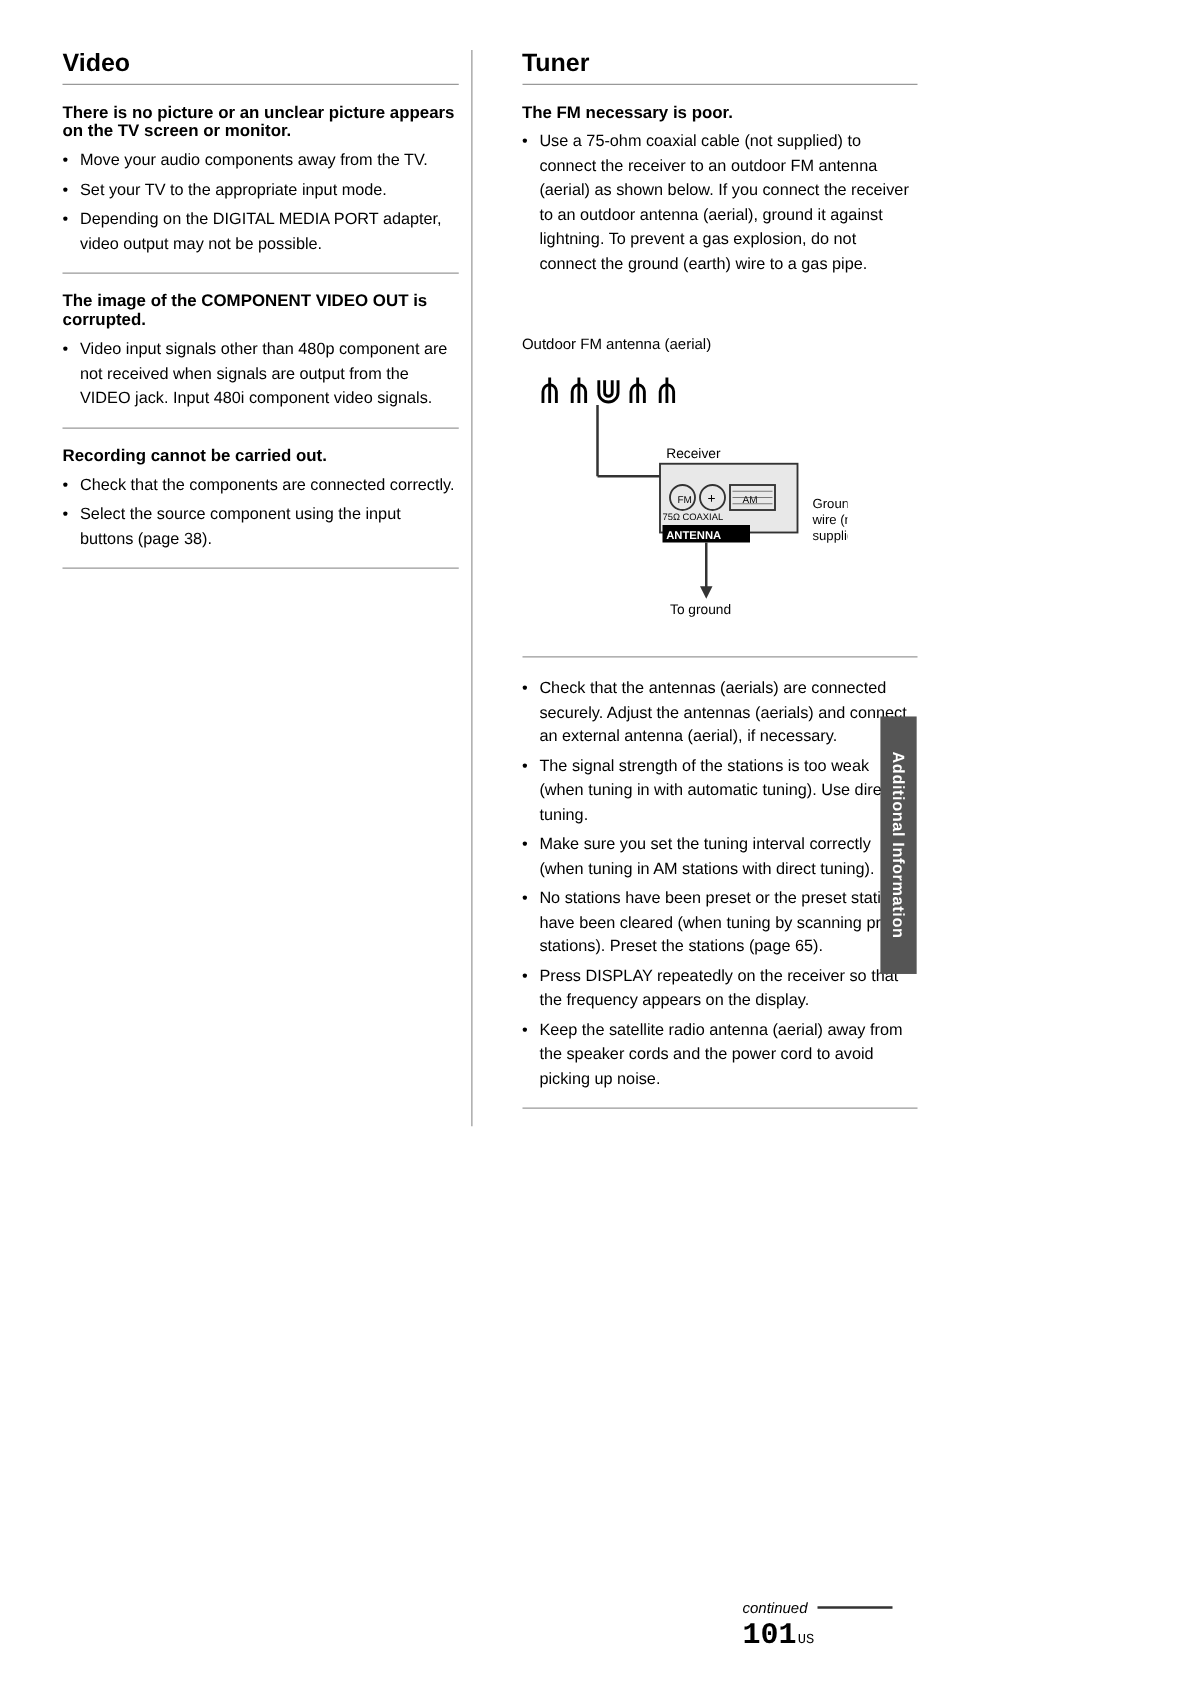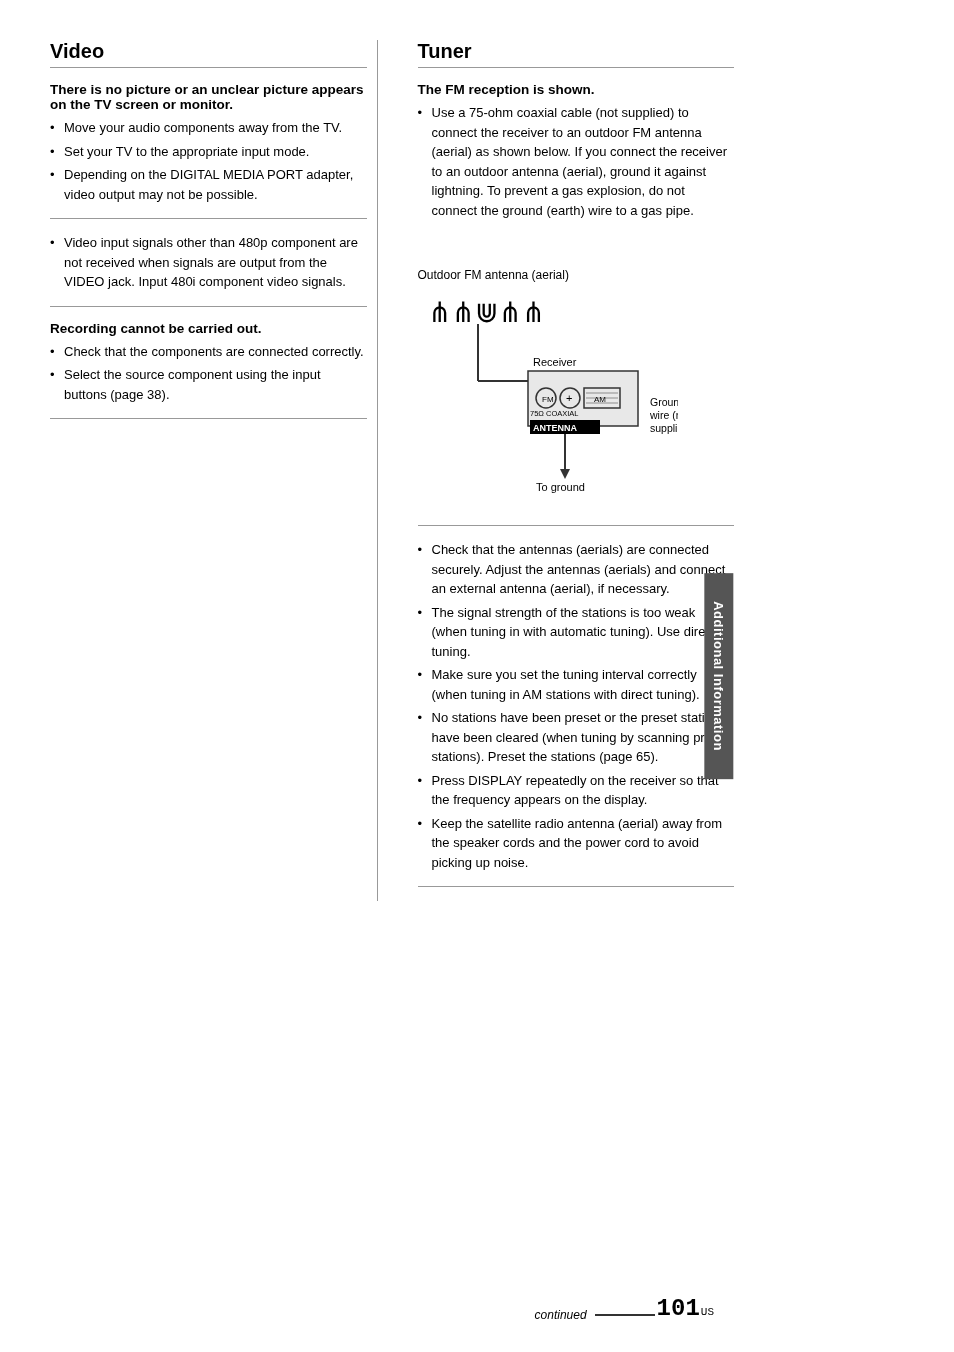--- a/index.html
+++ b/index.html
@@ -87,20 +87,21 @@
         <ul>
           <li>Move your audio components away from the TV.</li>
           <li>Set your TV to the appropriate input mode.</li>
           <li>Depending on the DIGITAL MEDIA PORT adapter, video output may not be possible.</li>
         </ul>
       </div>
 
       <hr class="divider">
 
       <div>
+        <p class="subsection-title">The image of the COMPONENT VIDEO OUT is corrupted.</p>
         <ul>
           <li>Video input signals other than 480p component are not received when signals are output from the VIDEO jack. Input 480i component video signals.</li>
         </ul>
       </div>
 
       <hr class="divider">
 
       <div>
         <p class="subsection-title">Recording cannot be carried out.</p>
         <ul>
@@ -109,21 +110,21 @@
         </ul>
       </div>
 
       <hr class="divider">
     </div>
 
     <div class="col-right">
       <h2 class="section-title">Tuner</h2>
 
       <div>
-        <p class="subsection-title">The FM reception is shown.</p>
+        <p class="subsection-title">The FM necessary is poor.</p>
         <ul>
           <li>Use a 75-ohm coaxial cable (not supplied) to connect the receiver to an outdoor FM antenna (aerial) as shown below. If you connect the receiver to an outdoor antenna (aerial), ground it against lightning. To prevent a gas explosion, do not connect the ground (earth) wire to a gas pipe.</li>
         </ul>
 
         <div class="diagram-svg-wrap">
           <div class="diagram-label">Outdoor FM antenna (aerial)</div>
           <svg width="260" height="220" xmlns="http://www.w3.org/2000/svg">
 
             <text x="10" y="36" font-size="28" font-family="Arial">⋔⋔⋓⋔⋔</text>
 
@@ -180,21 +181,21 @@
       </div>
 
       <hr class="divider">
     </div>
   </div>
 
   <div style="position:absolute; right:-38px; top:50%; transform: translateY(-50%) rotate(90deg); transform-origin: center center; background:#555; color:#fff; font-size:13px; font-weight:bold; padding:7px 28px; white-space:nowrap; letter-spacing:0.5px;">
     <span>Additional Information</span>
   </div>
 
-  <div style="position:absolute; bottom:30px; right:70px; display:flex; flex-direction:row; align-items:flex-end; gap:2px;">
+  <div style="position:absolute; bottom:30px; right:70px; display:flex; flex-direction:column; align-items:flex-start; gap:2px;">
     <div style="display:flex; align-items:center; gap:8px;">
       <span style="font-style:italic; font-size:12px;">continued</span>
       <span style="display:inline-block; width:60px; height:2px; background:#333; vertical-align:middle;"></span>
     </div>
     <div style="display:flex; align-items:baseline; gap:1px;font-family:Liberation Mono, monospace;">
       <span style="font-size:24px; font-weight:bold;">101</span>
         <span style="font-size:11px;">US</span>
     </div>
   </div>
 </div>

